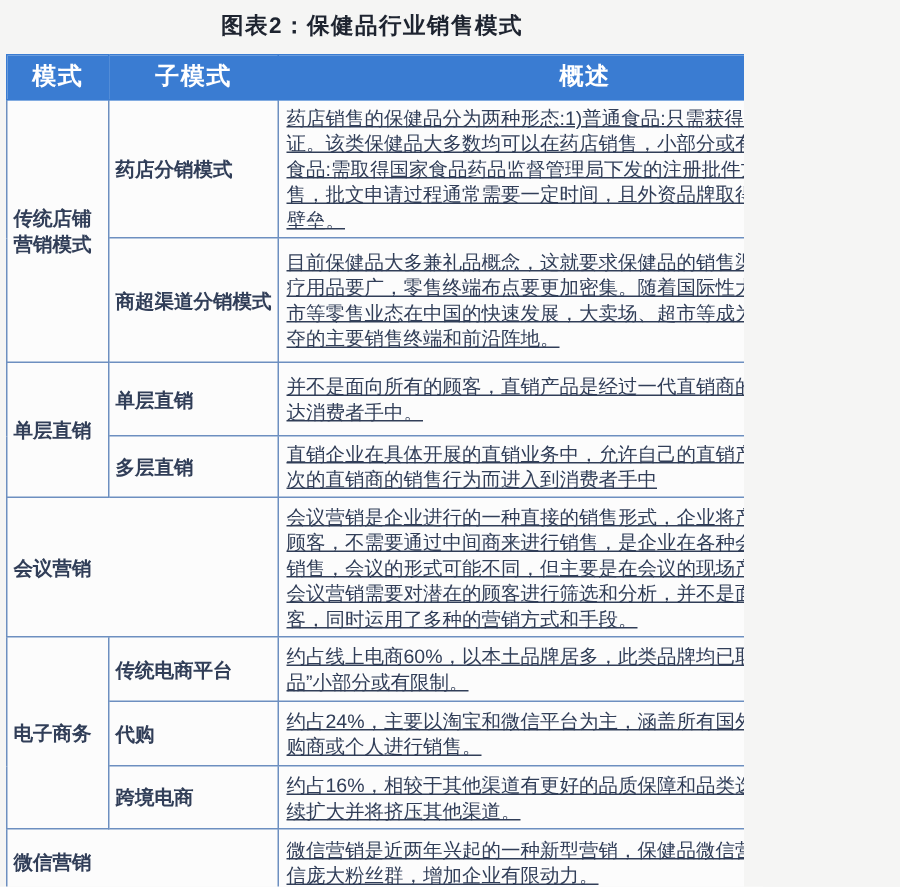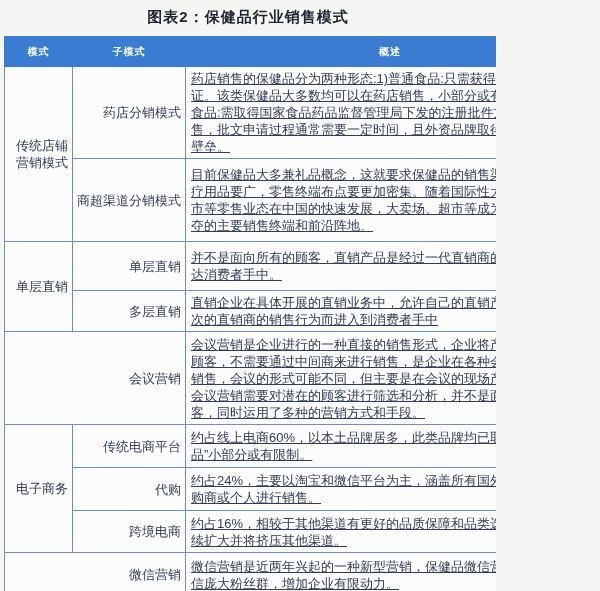--- a/index.html
+++ b/index.html
@@ -32,38 +32,38 @@
     width: 590px;
     margin: 9px 0 0 4px;
     background: var(--cell-bg);
   }
   .sales-table col.c1 { width: 68px; }
   .sales-table col.c2 { width: 113px; }
   .sales-table col.c3 { width: 409px; }
   .sales-table th {
     background: var(--header-bg);
     color: var(--header-text);
-    font-size: 10px;
+    font-size: 16px;
     font-weight: bold;
     height: 30px;
     border: 1px solid var(--header-bg);
     letter-spacing: 1px;
   }
   .sales-table td {
     border: 1px solid var(--border);
     color: var(--text);
     font-size: 13px;
     vertical-align: middle;
     background: var(--cell-bg);
   }
   td.mode, td.sub {
-    text-align: right;
+    text-align: left;
     line-height: 17px;
     padding: 2px 4px;
-    font-weight: normal;
+    font-weight: bold;
   }
   td.desc {
     text-align: left;
     line-height: 17px;
     padding: 3px 5px 3px 5px;
     word-break: break-all;
     text-decoration: underline;
   }
   tr.h85 { height: 85px; }
   tr.h83 { height: 83px; }

